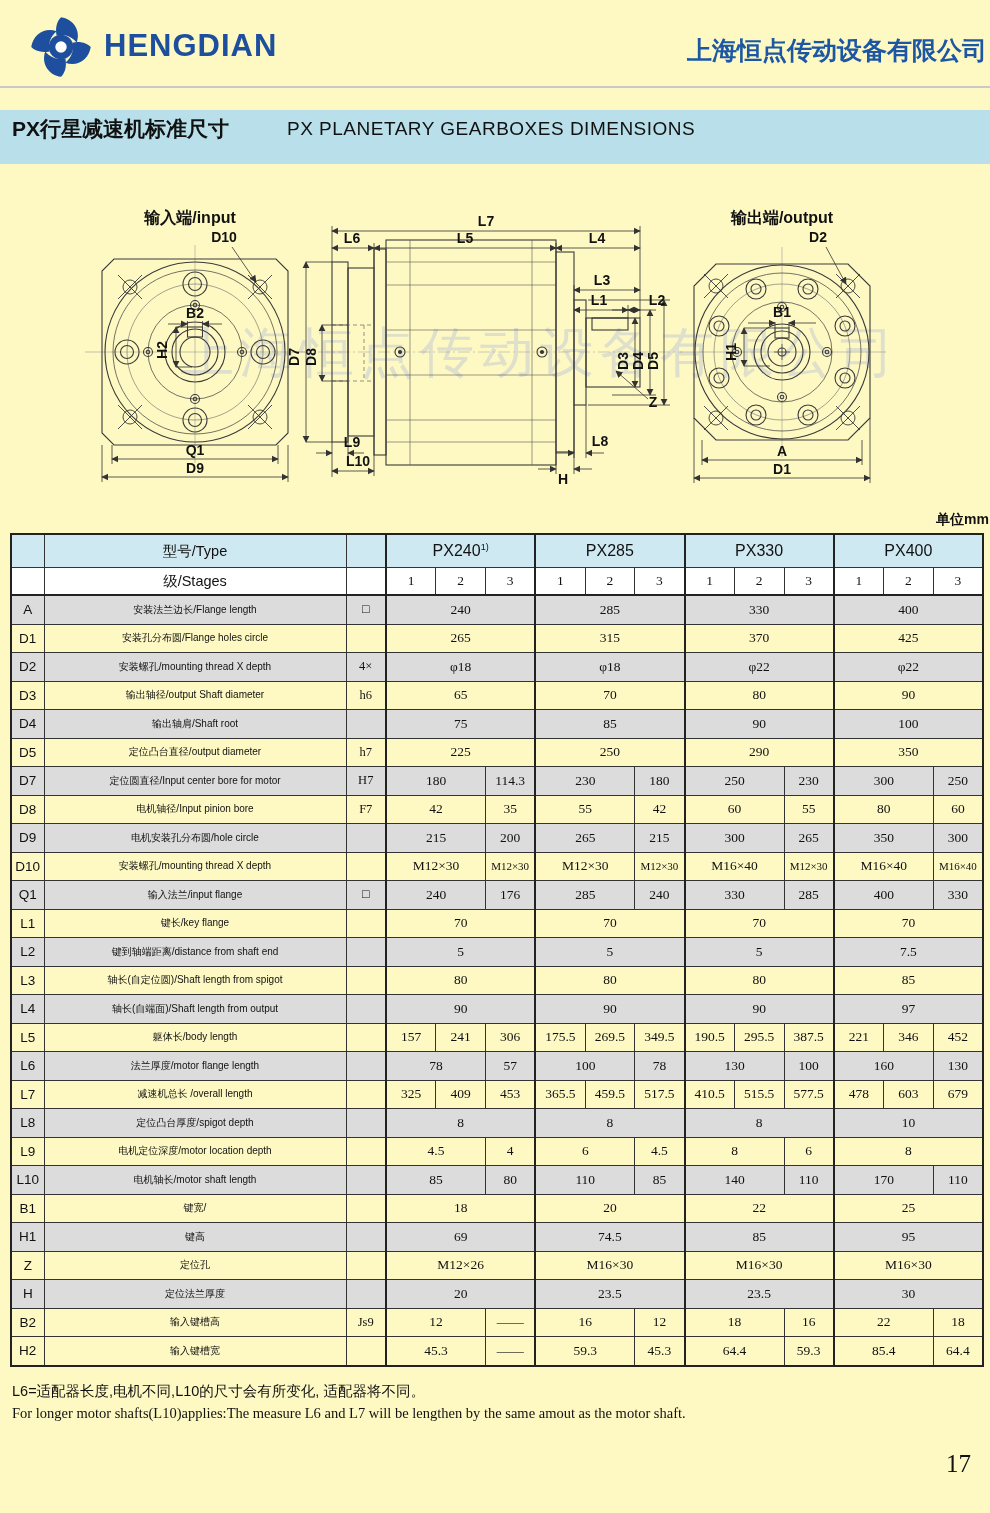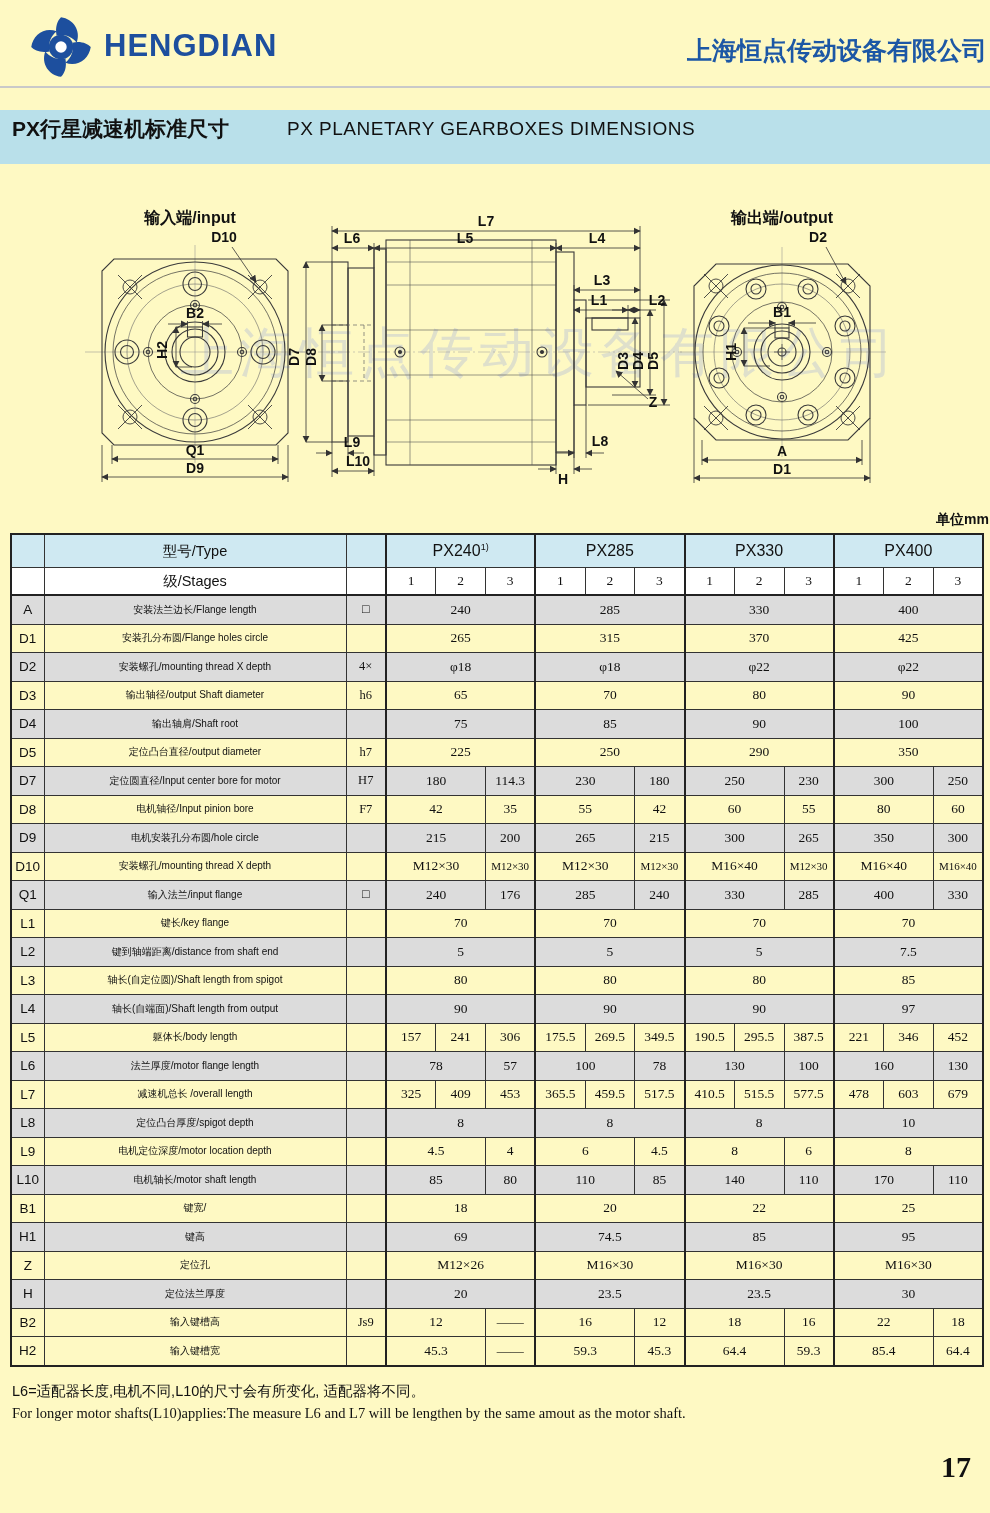--- a/index.html
+++ b/index.html
@@ -36,21 +36,21 @@
   td.desc{text-align:left;padding:0 4px;font-size:10px;}
   td.tol{font-size:12.5px;font-family:"Liberation Serif",serif;}
   td.val{font-family:"Liberation Serif",serif;font-size:13.5px;}
   td.val.small{font-size:11px;}
   .grp{border-left:2px solid #222 !important;}
   tbody tr:first-child td{border-top:2px solid #222;}
   tr.shade td{background:#dcdcdc;}
   
   .notes{position:absolute;left:12px;top:1374px;font-size:14.5px;line-height:22px;margin-top:6px;}
   .notes .en-note{font-family:"Liberation Serif",serif;text-align:right;}
-  .pageno{position:absolute;right:28px;top:1450px;font-size:30px;font-family:"Liberation Serif",serif;font-weight:bold;}
+  .pageno{position:absolute;right:28px;top:1450px;font-size:25px;font-family:"Liberation Serif",serif;}
 </style>
 </head>
 <body>
 
 <div class="page">
 
   <div class="logo">
     <svg width="70" height="70" viewBox="-40 -40 80 80">
       <g fill="#1d4f9e">
         <path d="M0,-34 C14,-32 23,-19 18,-5 C12,-12 4,-15 -5,-13 C-7,-23 -4,-30 0,-34 Z"></path>

